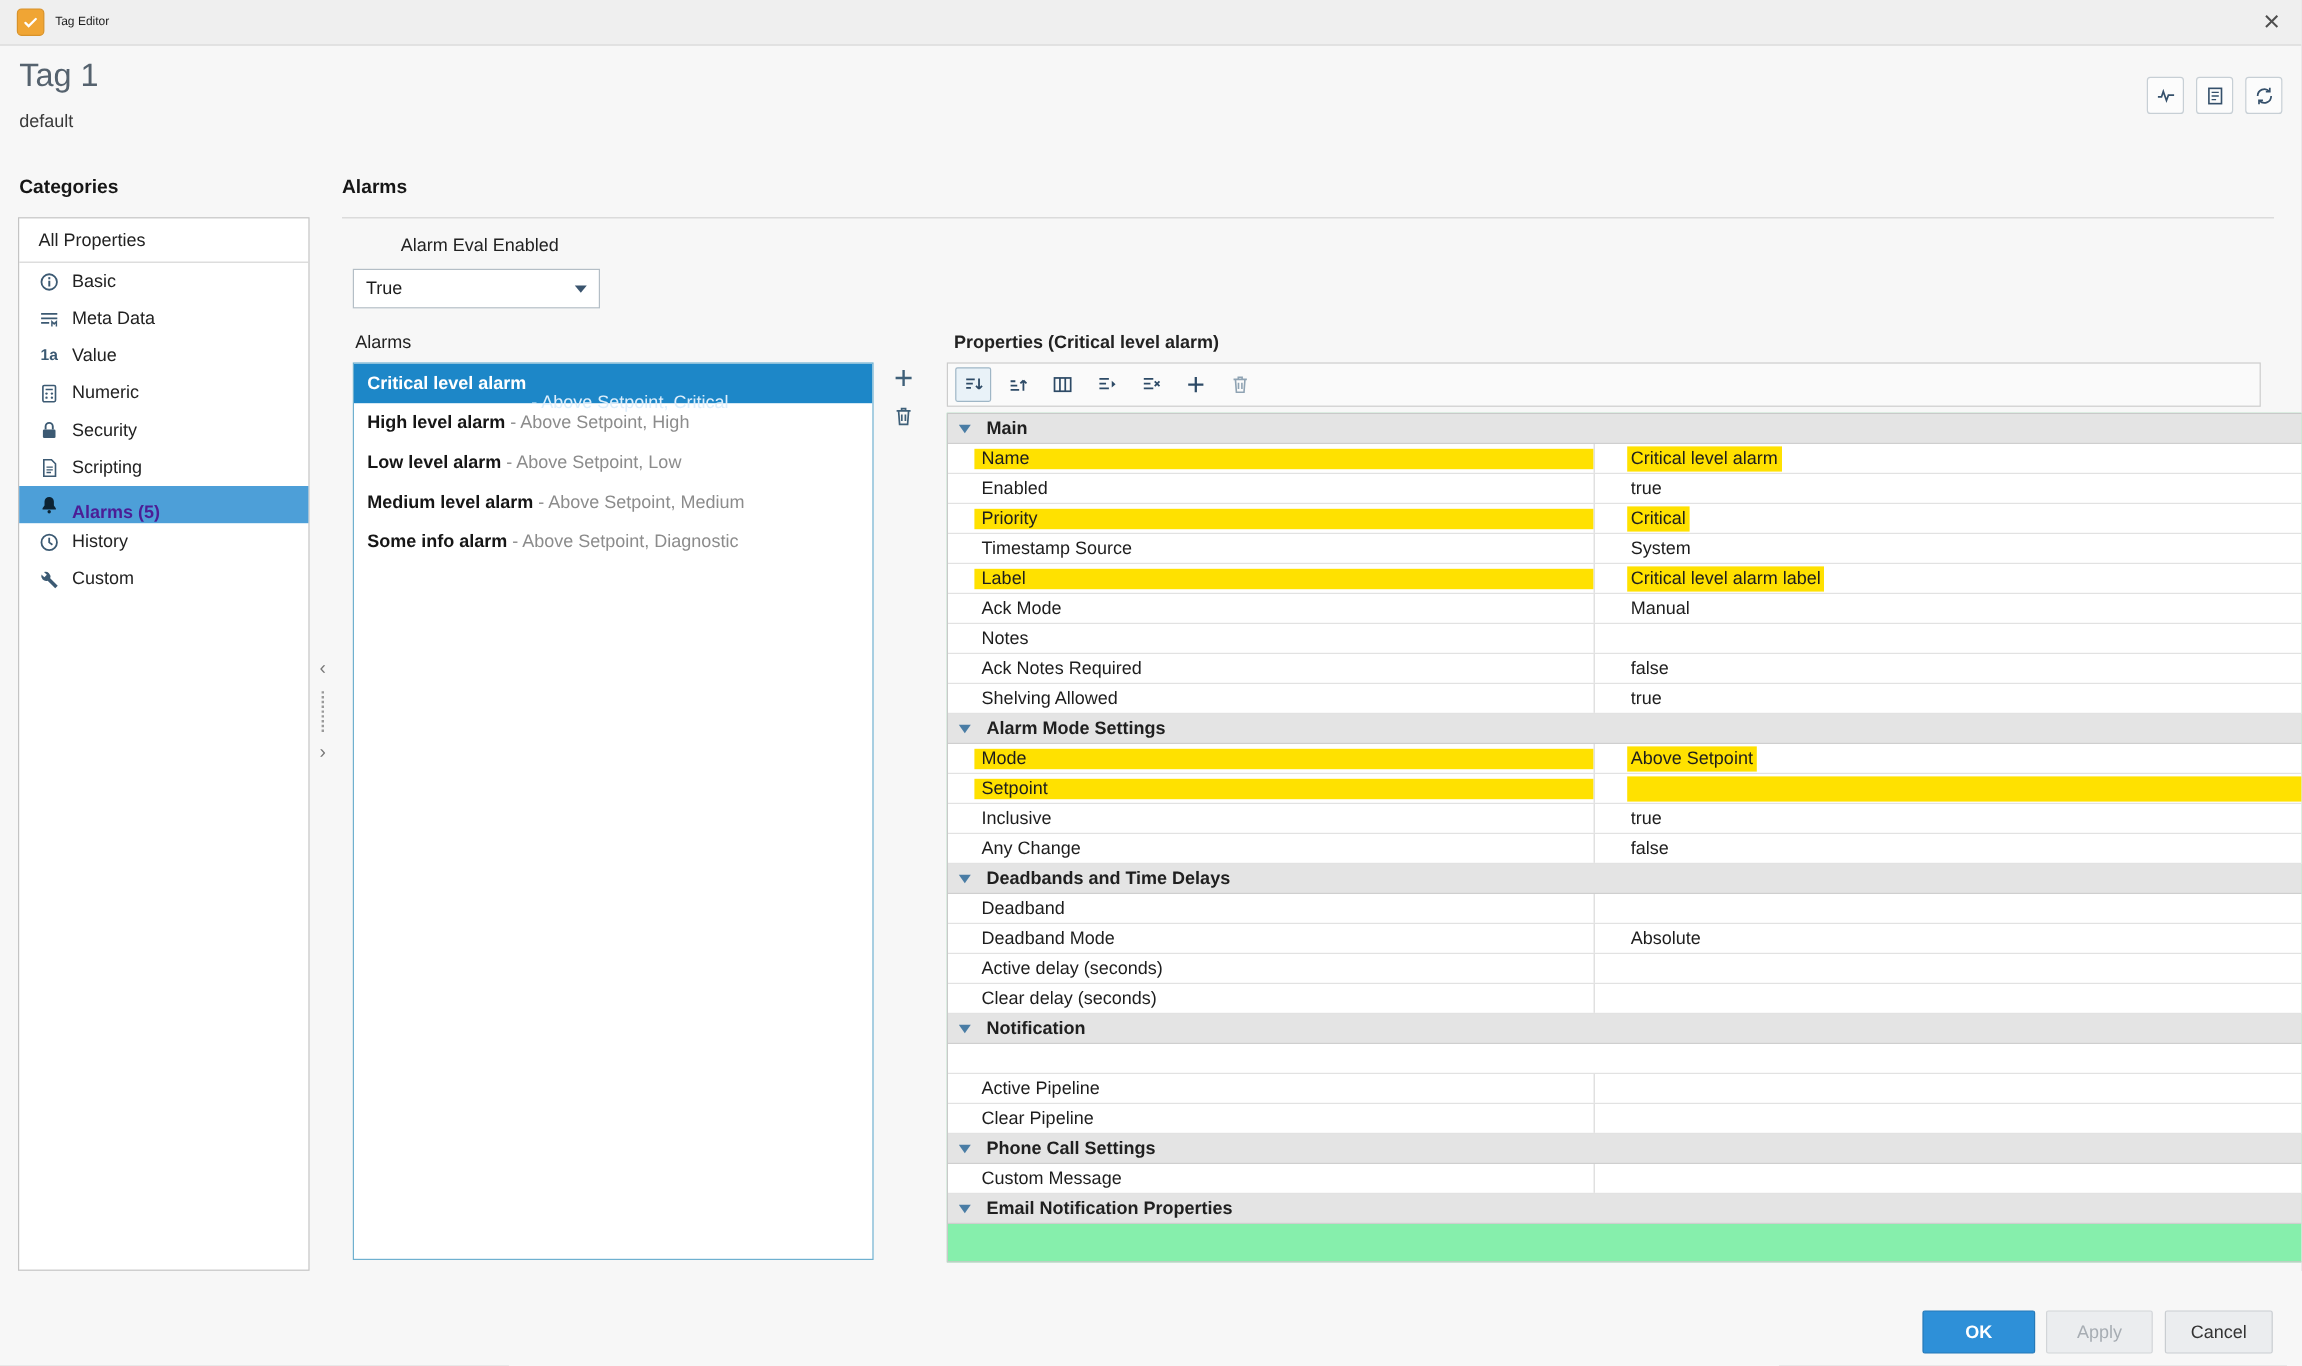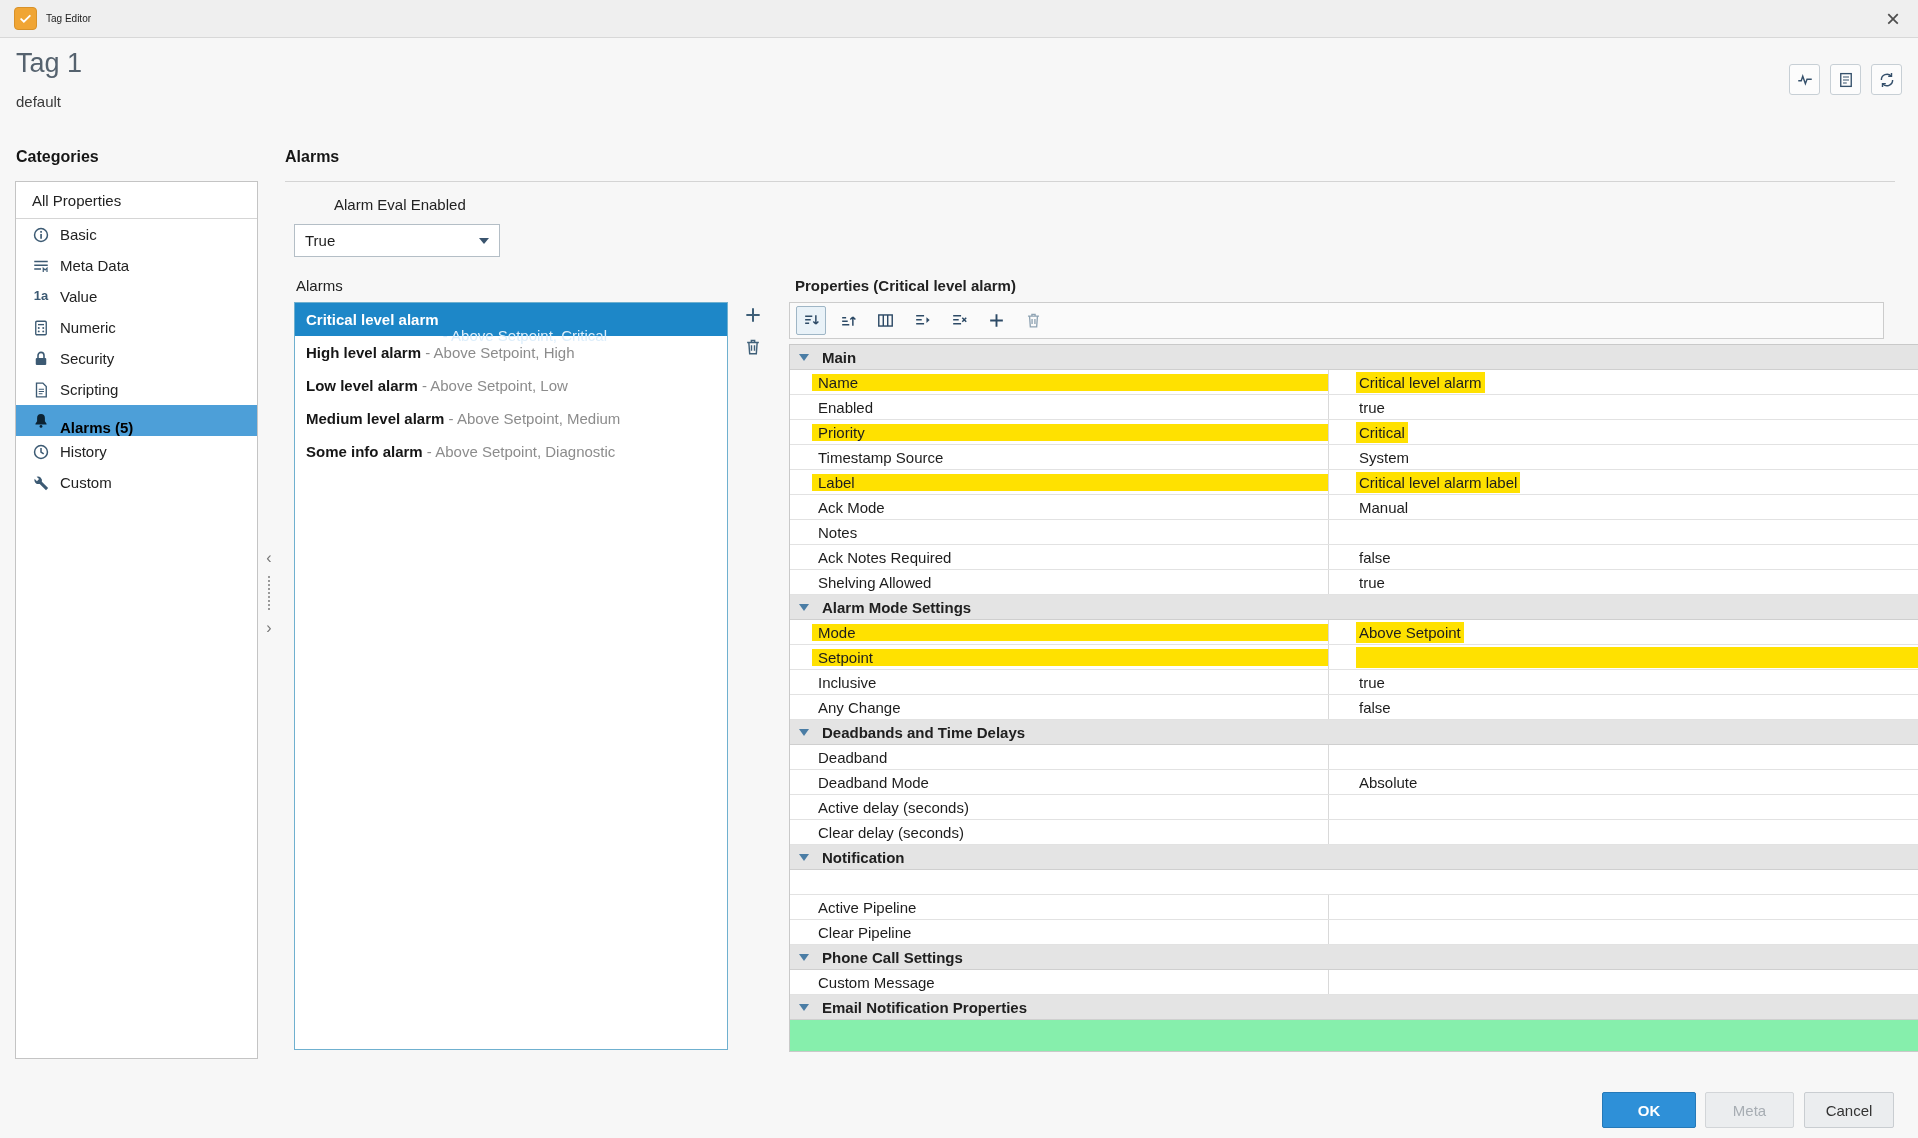--- a/index.html
+++ b/index.html
@@ -28,21 +28,21 @@
   .right-topline { position:absolute; left:285px; top:181px; width:1610px; height:1px; background:#d4d4d4; }
   
   .cat-panel { position:absolute; left:15px; top:181px; width:243px; height:878px; background:#fff;
     border:1px solid #c4c4c4; box-sizing:border-box; }
   .citem { height:31px; display:flex; align-items:center; padding-left:16px; cursor:pointer; }
   .citem.first { height:36px; border-bottom:1px solid #d5d5d5; }
   .citem.sel { background:#4d9fd8; }
   .cic { width:18px; height:18px; color:#3c5a73; margin-right:10px; flex:none; }
   .val-ic { width:18px; font-size:13px; font-weight:bold; color:#3c5a73; text-align:center; }
   .clab { font-size:15px; color:#222; }
-  .citem.sel .clab { color:#000000; font-weight:bold;margin-top:14px; }
+  .citem.sel .clab { color:#4c1d95; font-weight:bold;margin-top:14px; }
   
   .splitter { position:absolute; left:263px; top:550px; width:12px; height:110px; display:flex;
     flex-direction:column; align-items:center; color:#777; }
   .sp-ch { font-size:16px; line-height:16px; cursor:pointer; }
   .sp-grip { width:0; height:34px; border-left:2px dotted #9a9a9a; margin:10px 0; cursor:col-resize; }
   
   .field-label { position:absolute; font-size:15px; color:#222; }
   .combo { position:absolute; left:294px; top:224px; width:206px; height:33px; background:#fff;
     border:1px solid #b4bec6; box-sizing:border-box; display:flex; align-items:center; padding:0 10px; cursor:pointer; }
   .combo .caret { margin-left:auto; }
@@ -704,16 +704,16 @@
           <span class="tri-up"></span>
         </div>
       <div class="sb-thumb"></div>
       <div class="sb-btn down">
           <span class="tri-dn"></span>
         </div>
     </div>
   </div>
 
   <div class="btn primary">OK</div>
-  <div class="btn disabled">Meta</div>
+  <div class="btn disabled">Apply</div>
   <div class="btn plain">Cancel</div>
 
 </div>
 
 </body></html>

